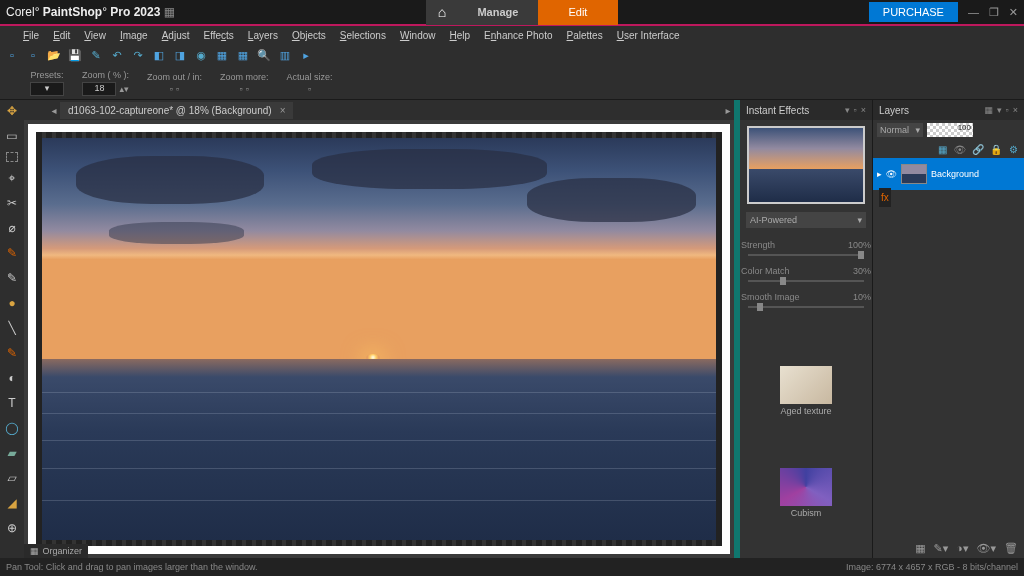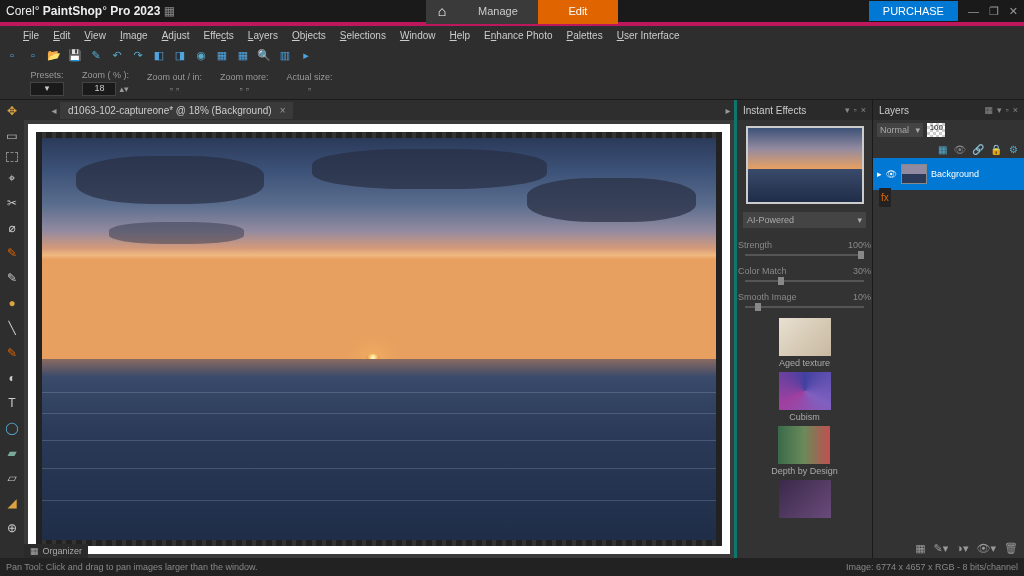--- a/index.html
+++ b/index.html
@@ -1,24 +1,24 @@
 <!DOCTYPE html>
 <html><head>
 <meta charset="utf-8">
 <style>
 * { margin: 0; padding: 0; box-sizing: border-box; font-family: "Segoe UI", Tahoma, sans-serif; }
 body { background: #2a2a2a; color: #ccc; font-size: 10px; overflow: hidden; width: 1024px; height: 576px; position: relative; }
 
 
-.titlebar { height: 26px; background: #1a1a1a; display: flex; align-items: center; padding: 0 6px; border-bottom: 4px solid #be185d; }
+.titlebar { height: 26px; background: #1a1a1a; display: flex; align-items: center; padding: 0 6px; border-bottom: 2px solid #be185d; }
 .titlebar .brand { font-size: 12px; color: #eee; }
 .titlebar .brand b { font-weight: 700; }
 .titlebar .spacer { flex: 1; }
 .tab-welcome { width: 32px; height: 26px; background: #3a3a3a; display: flex; align-items: center; justify-content: center; }
-.tab-manage { width: 80px; height: 26px; background: #3a3a3a; color: #ccc; display: flex; align-items: center; justify-content: center; font-size: 11px; }
+.tab-manage { width: 80px; height: 26px; background: #3a3a3a; color: #ccc; display: flex; align-items: center; justify-content: center; font-size: 11px; font-weight: bold; }
 .tab-edit { width: 80px; height: 26px; background: #e06500; color: #fff; display: flex; align-items: center; justify-content: center; font-size: 11px; }
 .purchase { background: #0078d4; color: #fff; padding: 4px 14px; font-size: 11px; margin-right: 10px; }
 .winbtns { display: flex; gap: 10px; color: #999; font-size: 11px; }
 
 
 .menubar { height: 18px; background: #2e2e2e; display: flex; align-items: center; padding: 0 16px; gap: 0; }
 .menubar span { padding: 2px 7px; color: #ccc; font-size: 10px; }
 .menubar span u { text-decoration: underline; }
 
 
@@ -42,39 +42,39 @@
 .canvas-wrap { flex: 1; display: flex; }
 .canvas { flex: 1; background: #fff; margin: 4px; position: relative; border: 8px solid #fff; }
 .photo { position: absolute; inset: 0; border: 6px solid #1a1a1a; border-image: repeating-linear-gradient(90deg,#222 0 6px,#333 6px 10px) 6; }
 .sky { height: 55%; background: linear-gradient(180deg, #2b3a5a 0%, #3d5278 15%, #5a6d8e 30%, #928aa0 42%, #d59a7a 50%, #f0b880 53%, #e8a060 55%); position: relative; }
 .cloud { position: absolute; background: rgba(40,45,65,0.7); border-radius: 40%; }
 .sun { position: absolute; left: 48%; bottom: -2px; width: 14px; height: 7px; background: radial-gradient(circle,#fff5d0 10%,#ffcc66 40%,transparent 70%); border-radius: 50% 50% 0 0; box-shadow: 0 0 18px 6px rgba(255,200,100,0.5); }
 .sea { height: 45%; background: linear-gradient(180deg, #8a6a60 0%, #3a4a6a 10%, #2a3a58 40%, #1f2d48 100%); position: relative; }
 .wave { position: absolute; left: 0; right: 0; height: 1px; background: rgba(200,210,230,0.2); }
 
 
-.panel-ie { width: 138px; background: #333; border-left: 3px solid #0f766e; display: flex; flex-direction: column; }
+.panel-ie { width: 138px; background: #333; border-left: 6px solid #0f766e; display: flex; flex-direction: column; }
 .panel-hdr { height: 20px; background: #2a2a2a; display: flex; align-items: center; padding: 0 6px; font-size: 10px; color: #ccc; justify-content: space-between; }
 .panel-hdr .pbtns { display: flex; gap: 4px; color: #888; font-size: 9px; }
 .preview-thumb { margin: 6px auto; width: 118px; height: 78px; border: 2px solid #ccc; }
 .pth-sky { height: 55%; background: linear-gradient(180deg,#3d5278 0%,#928aa0 50%,#e8a060 100%); }
 .pth-sea { height: 45%; background: linear-gradient(180deg,#3a4a6a,#1f2d48); }
 .ie-dd { margin: 2px 6px; height: 16px; background: #444; font-size: 9px; color: #aaa; padding: 2px 4px; display: flex; justify-content: space-between; align-items: center; }
 .slider-row { margin: 10px 1px 4px; display: flex; justify-content: space-between; font-size: 9px; color: #888; }
 .slider-track { margin: 0 8px; height: 2px; background: #555; position: relative; }
 .slider-thumb { position: absolute; top: -3px; width: 6px; height: 8px; background: #888; }
 .effects-list { flex: 1; overflow: hidden; margin-top: 10px; display: flex; flex-direction: column; align-items: center; gap: 4px; }
-.eff-item { text-align: center; font-size: 9px; color: #aaa; }
+.eff-item { text-align: center; font-size: 9px; color: #aaa; margin-top: 48px; }
 .eff-thumb { width: 52px; height: 38px; margin: 0 auto 2px; }
 
 
 .panel-ly { width: 152px; background: #333; border-left: 1px solid #1a1a1a; display: flex; flex-direction: column; }
 .ly-row1 { height: 20px; display: flex; align-items: center; padding: 0 4px; gap: 4px; }
 .ly-dd { width: 46px; height: 14px; background: #444; font-size: 9px; color: #aaa; display: flex; align-items: center; justify-content: space-between; padding: 0 3px; }
-.ly-opacity { width: 18px; height: 14px; background: #ddd; position: relative; border-radius: 6px; }
+.ly-opacity { width: 46px; height: 14px; background: #ddd; position: relative; border-radius: 6px; }
 .ly-opnum { position: absolute; right: 2px; top: 0; font-size: 8px; color: #222; }
 .ly-row2 { height: 18px; display: flex; align-items: center; justify-content: flex-end; padding: 0 6px; gap: 6px; font-size: 10px; color: #888; }
 .layer-item { height: 32px; background: #0078d4; display: flex; align-items: center; padding: 0 4px; gap: 4px; font-size: 9px; color: #fff; }
 .layer-thumb { width: 26px; height: 20px; background: linear-gradient(180deg,#928aa0 50%,#2a3a58 50%); border: 1px solid #888; }
 .ly-bottom { margin-top: auto; height: 20px; display: flex; align-items: center; justify-content: flex-end; gap: 8px; padding: 0 6px; font-size: 11px; color: #999; }
 
 
 .organizer { position: absolute; left: 24px; bottom: 18px; height: 14px; background: #2a2a2a; padding: 1px 6px; font-size: 9px; color: #aaa; display: flex; align-items: center; gap: 4px; }
 .status { position: absolute; bottom: 0; left: 0; right: 0; height: 18px; background: #222; display: flex; align-items: center; padding: 0 6px; font-size: 9px; color: #888; justify-content: space-between; }
 </style>

